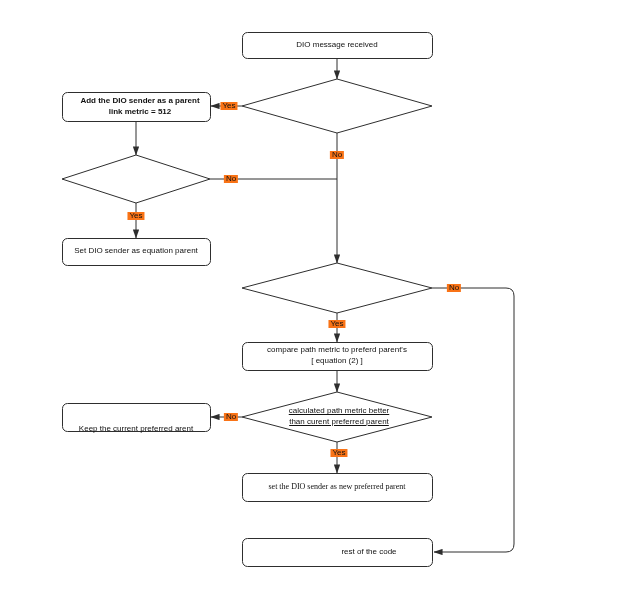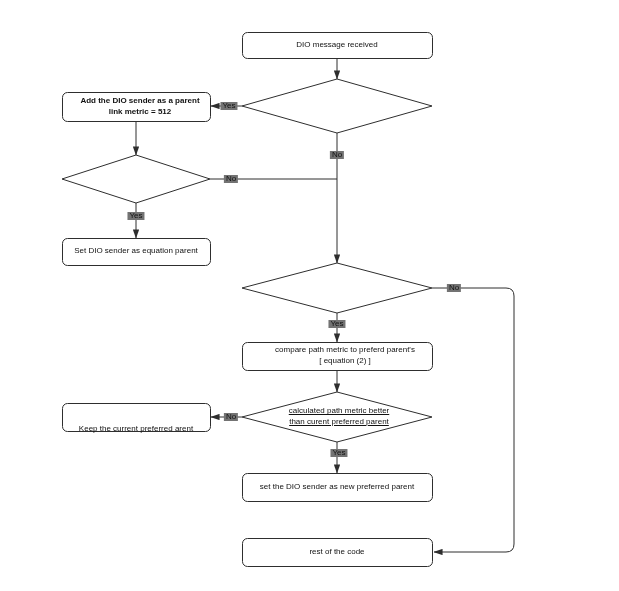--- a/index.html
+++ b/index.html
@@ -22,21 +22,21 @@
     text-align: center;
     white-space: pre-line;
     font-size: 8px;
     line-height: 1.32;
     color: #111111;
     pointer-events: none;
   }
   .edge-label {
     position: absolute;
     transform: translate(-50%, -50%);
-    background: #737373;
+    background: #f97316;
     padding: 0 2px;
     font-size: 8px;
     line-height: 1;
     color: #111111;
     pointer-events: none;
   }
 </style>
 </head>
 <body>
 
@@ -67,27 +67,27 @@
       <rect x="242.5" y="342.5" width="190" height="28" rx="5" ry="5" class="shape"></rect>
       <polygon points="337,392 432,417 337,442 242,417" class="shape"></polygon>
       <rect x="62.5" y="403.5" width="148" height="28" rx="5" ry="5" class="shape"></rect>
       <rect x="242.5" y="473.5" width="190" height="28" rx="5" ry="5" class="shape"></rect>
       <rect x="242.5" y="538.5" width="190" height="28" rx="5" ry="5" class="shape"></rect>
     </svg>
 <div class="node-label" style="left: 242px; top: 32px; width: 190px; height: 26px;">DIO message received</div>
     <div class="node-label" style="left: 66px; top: 92px; width: 148px; height: 29px; font-weight: bold;">Add the DIO sender as a parent
 link metric = 512</div>
     <div class="node-label" style="left: 62px; top: 238px; width: 148px; height: 27px;">Set DIO sender as equation parent</div>
-    <div class="node-label" style="left: 242px; top: 342px; width: 190px; height: 28px; padding-left: 8px;">compare path metric to preferd parent's
+    <div class="node-label" style="left: 242px; top: 342px; width: 190px; height: 28px;">compare path metric to preferd parent's
 [ equation (2) ]</div>
     <div class="node-label" style="left: 244px; top: 392px; width: 190px; height: 50px; text-decoration: underline;">calculated path metric better
 than curent preferred parent</div>
     <div class="node-label" style="left: 62px; top: 415px; width: 148px; height: 28px;">Keep the current preferred arent</div>
-    <div class="node-label" style="left: 242px; top: 473px; width: 190px; height: 28px;">set the DIO sender as new preferred parent</div>
-    <div class="node-label" style="left: 242px; top: 538px; width: 190px; height: 28px;">rest of the code</div>
+    <div class="node-label" style="left: 242px; top: 473px; width: 190px; height: 28px; font-family: Liberation Serif, serif;">set the DIO sender as new preferred parent</div>
+    <div class="node-label" style="left: 242px; top: 538px; width: 190px; height: 28px; padding-left: 32px;">rest of the code</div>
     <span class="edge-label" style="left: 229px; top: 106px;">Yes</span>
     <span class="edge-label" style="left: 136px; top: 216px;">Yes</span>
     <span class="edge-label" style="left: 231px; top: 179px;">No</span>
     <span class="edge-label" style="left: 337px; top: 155px;">No</span>
     <span class="edge-label" style="left: 337px; top: 324px;">Yes</span>
     <span class="edge-label" style="left: 231px; top: 417px;">No</span>
     <span class="edge-label" style="left: 339px; top: 453px;">Yes</span>
     <span class="edge-label" style="left: 454px; top: 288px;">No</span>
   </div>
 

